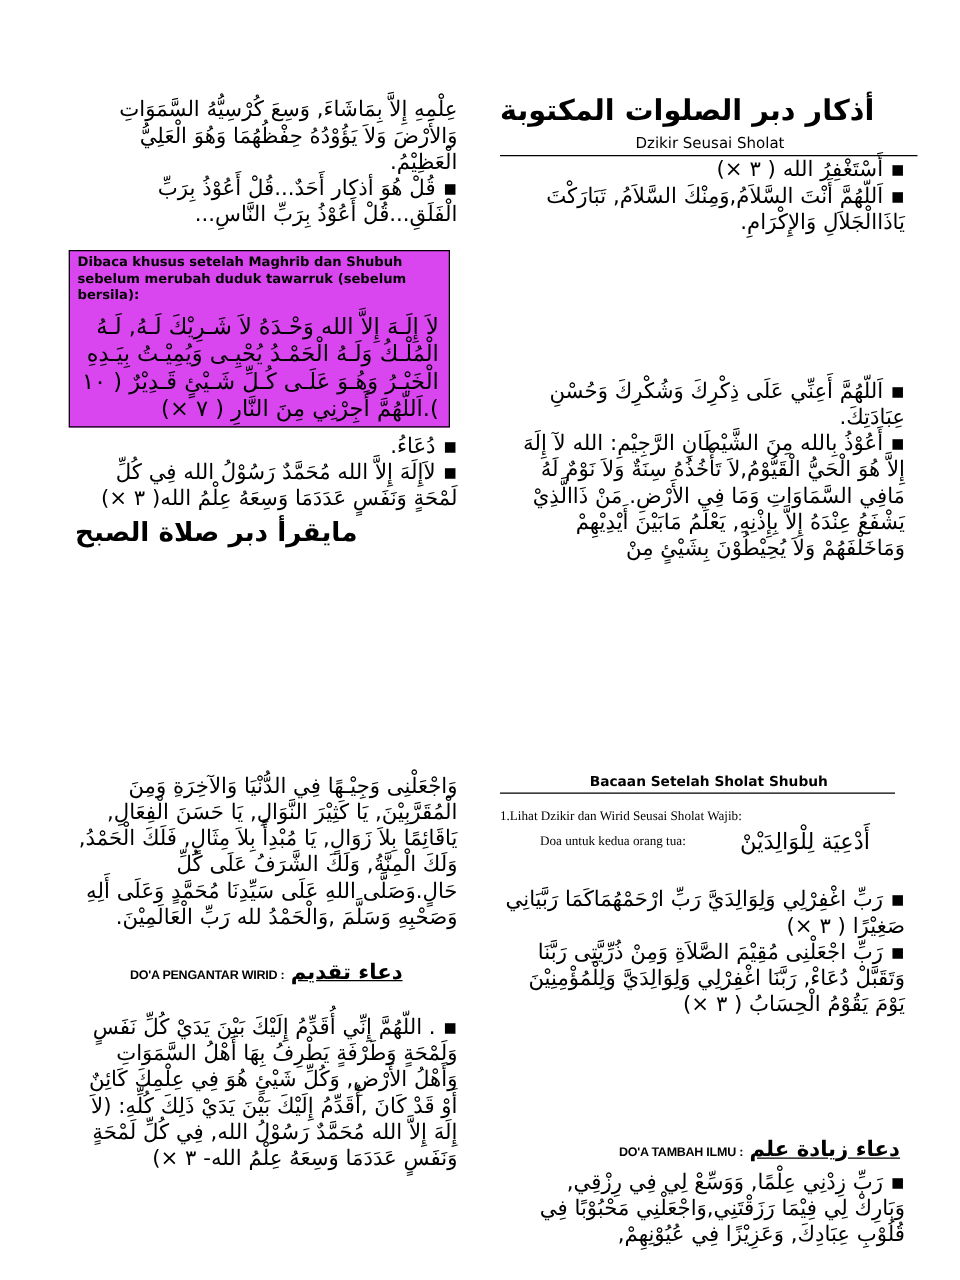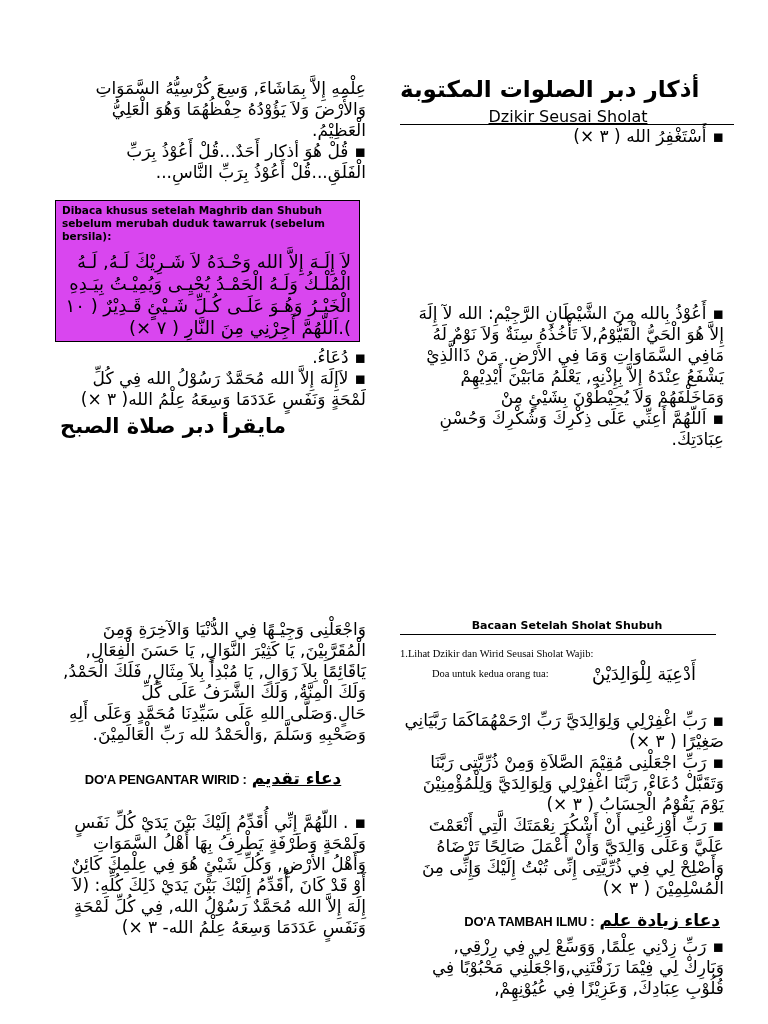--- a/index.html
+++ b/index.html
@@ -2,42 +2,43 @@
 <html><head>
 <meta charset="utf-8">
 <style>
   html, body { margin:0; padding:0; background:#ffffff; }
   body { width:768px; height:1024px; position:relative; overflow:hidden; color:#000; font-family:"DejaVu Sans", sans-serif; }
   .abs { position:absolute; }
   .ar { direction:rtl; text-align:right; font-family:"DejaVu Sans", sans-serif; font-size:17px; line-height:21px; }
   .bul::before { content:"\25AA"; margin-left:6px; }
   .hr { position:absolute; height:1px; background:#000; }
   .title-ar { font-weight:bold; font-size:23px; direction:rtl; text-align:left; }
-  .sub { font-size:16px; text-align:center;text-decoration:underline; }
+  .sub { font-size:12px; text-align:center; }
   .popup { position:absolute; border:1px solid #000; background:#d946ef; box-sizing:border-box; }
   .popup-note { font-weight:bold; font-size:10.5px; line-height:13px; padding:3px 6px 0 6px; font-family:"DejaVu Sans", sans-serif; }
   .popup-ar { direction:rtl; text-align:right; font-size:18px; line-height:22px; padding:8px 8px 0 8px; letter-spacing:0.5px; }
   .sec-h { font-weight:bold; font-size:11px; text-align:center; }
-  .lbl { font-family:"Liberation Sans", sans-serif; font-weight:bold; font-size:13px; letter-spacing:-0.2px; }
+  .lbl { font-family:"Liberation Sans", sans-serif; font-weight:bold; font-size:10px; letter-spacing:-0.2px; }
   .ar-u { font-weight:bold; font-size:17px; text-decoration:underline; direction:rtl; display:inline-block; }
   .small { font-family:Liberation Serif, serif; font-size:10.5px; }
 </style>
 </head>
 <body>
 
 <div class="abs title-ar" style="left:400px; top:76px; width:336px;">أذكار دبر الصلوات المكتوبة</div>
 <div class="abs sub" style="left:400px; top:107px; width:336px;">Dzikir Seusai Sholat</div>
 <div class="hr" style="left:400px; top:124px; width:334px;"></div>
 
 <div class="abs ar" style="left:400px; top:126px; width:324px;">
   <div class="bul">أَسْتَغْفِرُ الله ( ٣ ×)</div>
+  <div class="bul">اَللّهُمَّ أَنْتَ السَّلاَمُ,وَمِنْكَ السَّلاَمُ, تَبَارَكْتَ يَاذَاالْجَلاَلِ وَالإِكْرَامِ.</div>
 </div>
 <div class="abs ar" style="left:400px; top:303px; width:324px;">
+  <div class="bul">اَللّهُمَّ أَعِنِّي عَلَى ذِكْرِكَ وَشُكْرِكَ وَحُسْنِ عِبَادَتِكَ.</div>
   <div class="bul">أَعُوْذُ بِالله مِنَ الشَّيْطَانِ الرَّجِيْمِ: الله لآ إِلَهَ إِلاَّ هُوَ الْحَيُّ الْقَيُّوْمُ,لاَ تَأْخُذُهُ سِنَةٌ وَلاَ نَوْمٌ لَهُ مَافِي السَّمَاوَاتِ وَمَا فِي الأَرْضِ. مَنْ ذَاالَّذِيْ يَشْفَعُ عِنْدَهُ إِلاَّ بِإِذْنِهِ, يَعْلَمُ مَابَيْنَ أَيْدِيْهِمْ وَمَاخَلْفَهُمْ وَلاَ يُحِيْطُوْنَ بِشَيْئٍ مِنْ</div>
-  <div class="bul">اَللّهُمَّ أَعِنِّي عَلَى ذِكْرِكَ وَشُكْرِكَ وَحُسْنِ عِبَادَتِكَ.</div>
 </div>
 
 <div class="abs ar" style="left:60px; top:78px; width:306px;">
   <div>عِلْمِهِ إِلاَّ بِمَاشَاءَ, وَسِعَ كُرْسِيُّهُ السَّمَوَاتِ وَالأَرْضَ وَلاَ يَؤُوْدُهُ حِفْظُهُمَا وَهُوَ الْعَلِيُّ الْعَظِيْمُ.</div>
   <div class="bul">قُلْ هُوَ أذكار أَحَدٌ...قُلْ أَعُوْذُ بِرَبِّ الْفَلَقِ...قُلْ أَعُوْذُ بِرَبِّ النَّاسِ...</div>
 </div>
 
 <div class="popup" style="left:55px; top:200px; width:305px; height:142px;">
   <div class="popup-note">Dibaca khusus setelah Maghrib dan Shubuh sebelum merubah duduk tawarruk (sebelum bersila):</div>
   <div class="popup-ar">لاَ إِلَـهَ إِلاَّ الله وَحْـدَهُ لاَ شَـرِيْكَ لَـهُ, لَـهُ الْمُلْـكُ وَلَـهُ الْحَمْـدُ يُحْيِـى وَيُمِيْـتُ بِيَـدِهِ الْخَيْـرُ وَهُـوَ عَلَـى كُـلِّ شَـيْئٍ قَـدِيْرٌ ( ١٠ ).اَللّهُمَّ أَجِرْنِي مِنَ النَّارِ ( ٧ ×)</div>
@@ -62,21 +63,20 @@
 
 <div class="abs sec-h" style="left:400px; top:619px; width:334px;">Bacaan Setelah Sholat Shubuh</div>
 <div class="hr" style="left:400px; top:634px; width:316px;"></div>
 <div class="abs small" style="left:400px; top:648px; width:330px;">1.Lihat Dzikir dan Wirid Seusai Sholat Wajib:</div>
 <div class="abs small" style="left:432px; top:668px; width:200px;">Doa untuk kedua orang tua:</div>
 <div class="abs ar" style="left:400px; top:662px; width:296px; font-size:18px; line-height:24px;">أَدْعِيَة لِلْوَالِدَيْنْ</div>
 
 <div class="abs ar" style="left:400px; top:710px; width:324px;">
   <div class="bul">رَبِّ اغْفِرْلِي وَلِوَالِدَيَّ رَبِّ ارْحَمْهُمَاكَمَا رَبَّيَانِي صَغِيْرًا ( ٣ ×)</div>
   <div class="bul">رَبِّ اجْعَلْنِى مُقِيْمَ الصَّلاَةِ وَمِنْ ذُرِّيَّتِى رَبَّنَا وَتَقَبَّلْ دُعَاءْ, رَبَّنَا اغْفِرْلِي وَلِوَالِدَيَّ وَلِلْمُؤْمِنِيْنَ يَوْمَ يَقُوْمُ الْحِسَابُ ( ٣ ×)</div>
-  <div class="bul">رَبِّ أَوْزِعْنِي أَنْ أَشْكُرَ نِعْمَتَكَ الَّتِي أَنْعَمْتَ عَلَيَّ وَعَلَى وَالِدَيَّ وَأَنْ أَعْمَلَ صَالِحًا تَرْضَاهُ وَأَصْلِحْ لِي فِي ذُرِّيَّتِى إِنِّى تُبْتُ إِلَيْكَ وَإِنِّى مِنَ الْمُسْلِمِيْنَ ( ٣ ×)</div>
 </div>
 
 <div class="abs" style="left:420px; top:910px; width:300px; text-align:right;">
   <span class="lbl">DO'A TAMBAH ILMU :</span>
   <span class="ar-u">دعاء زيادة علم</span>
 </div>
 <div class="abs ar" style="left:420px; top:936px; width:304px;">
   <div class="bul">رَبِّ زِدْنِي عِلْمًا, وَوَسِّعْ لِي فِي رِزْقِي, وَبَارِكْ لِي فِيْمَا رَزَقْتَنِي,وَاجْعَلْنِي مَحْبُوْبًا فِي قُلُوْبِ عِبَادِكَ, وَعَزِيْزًا فِي عُيُوْنِهِمْ,</div>
 </div>
 

